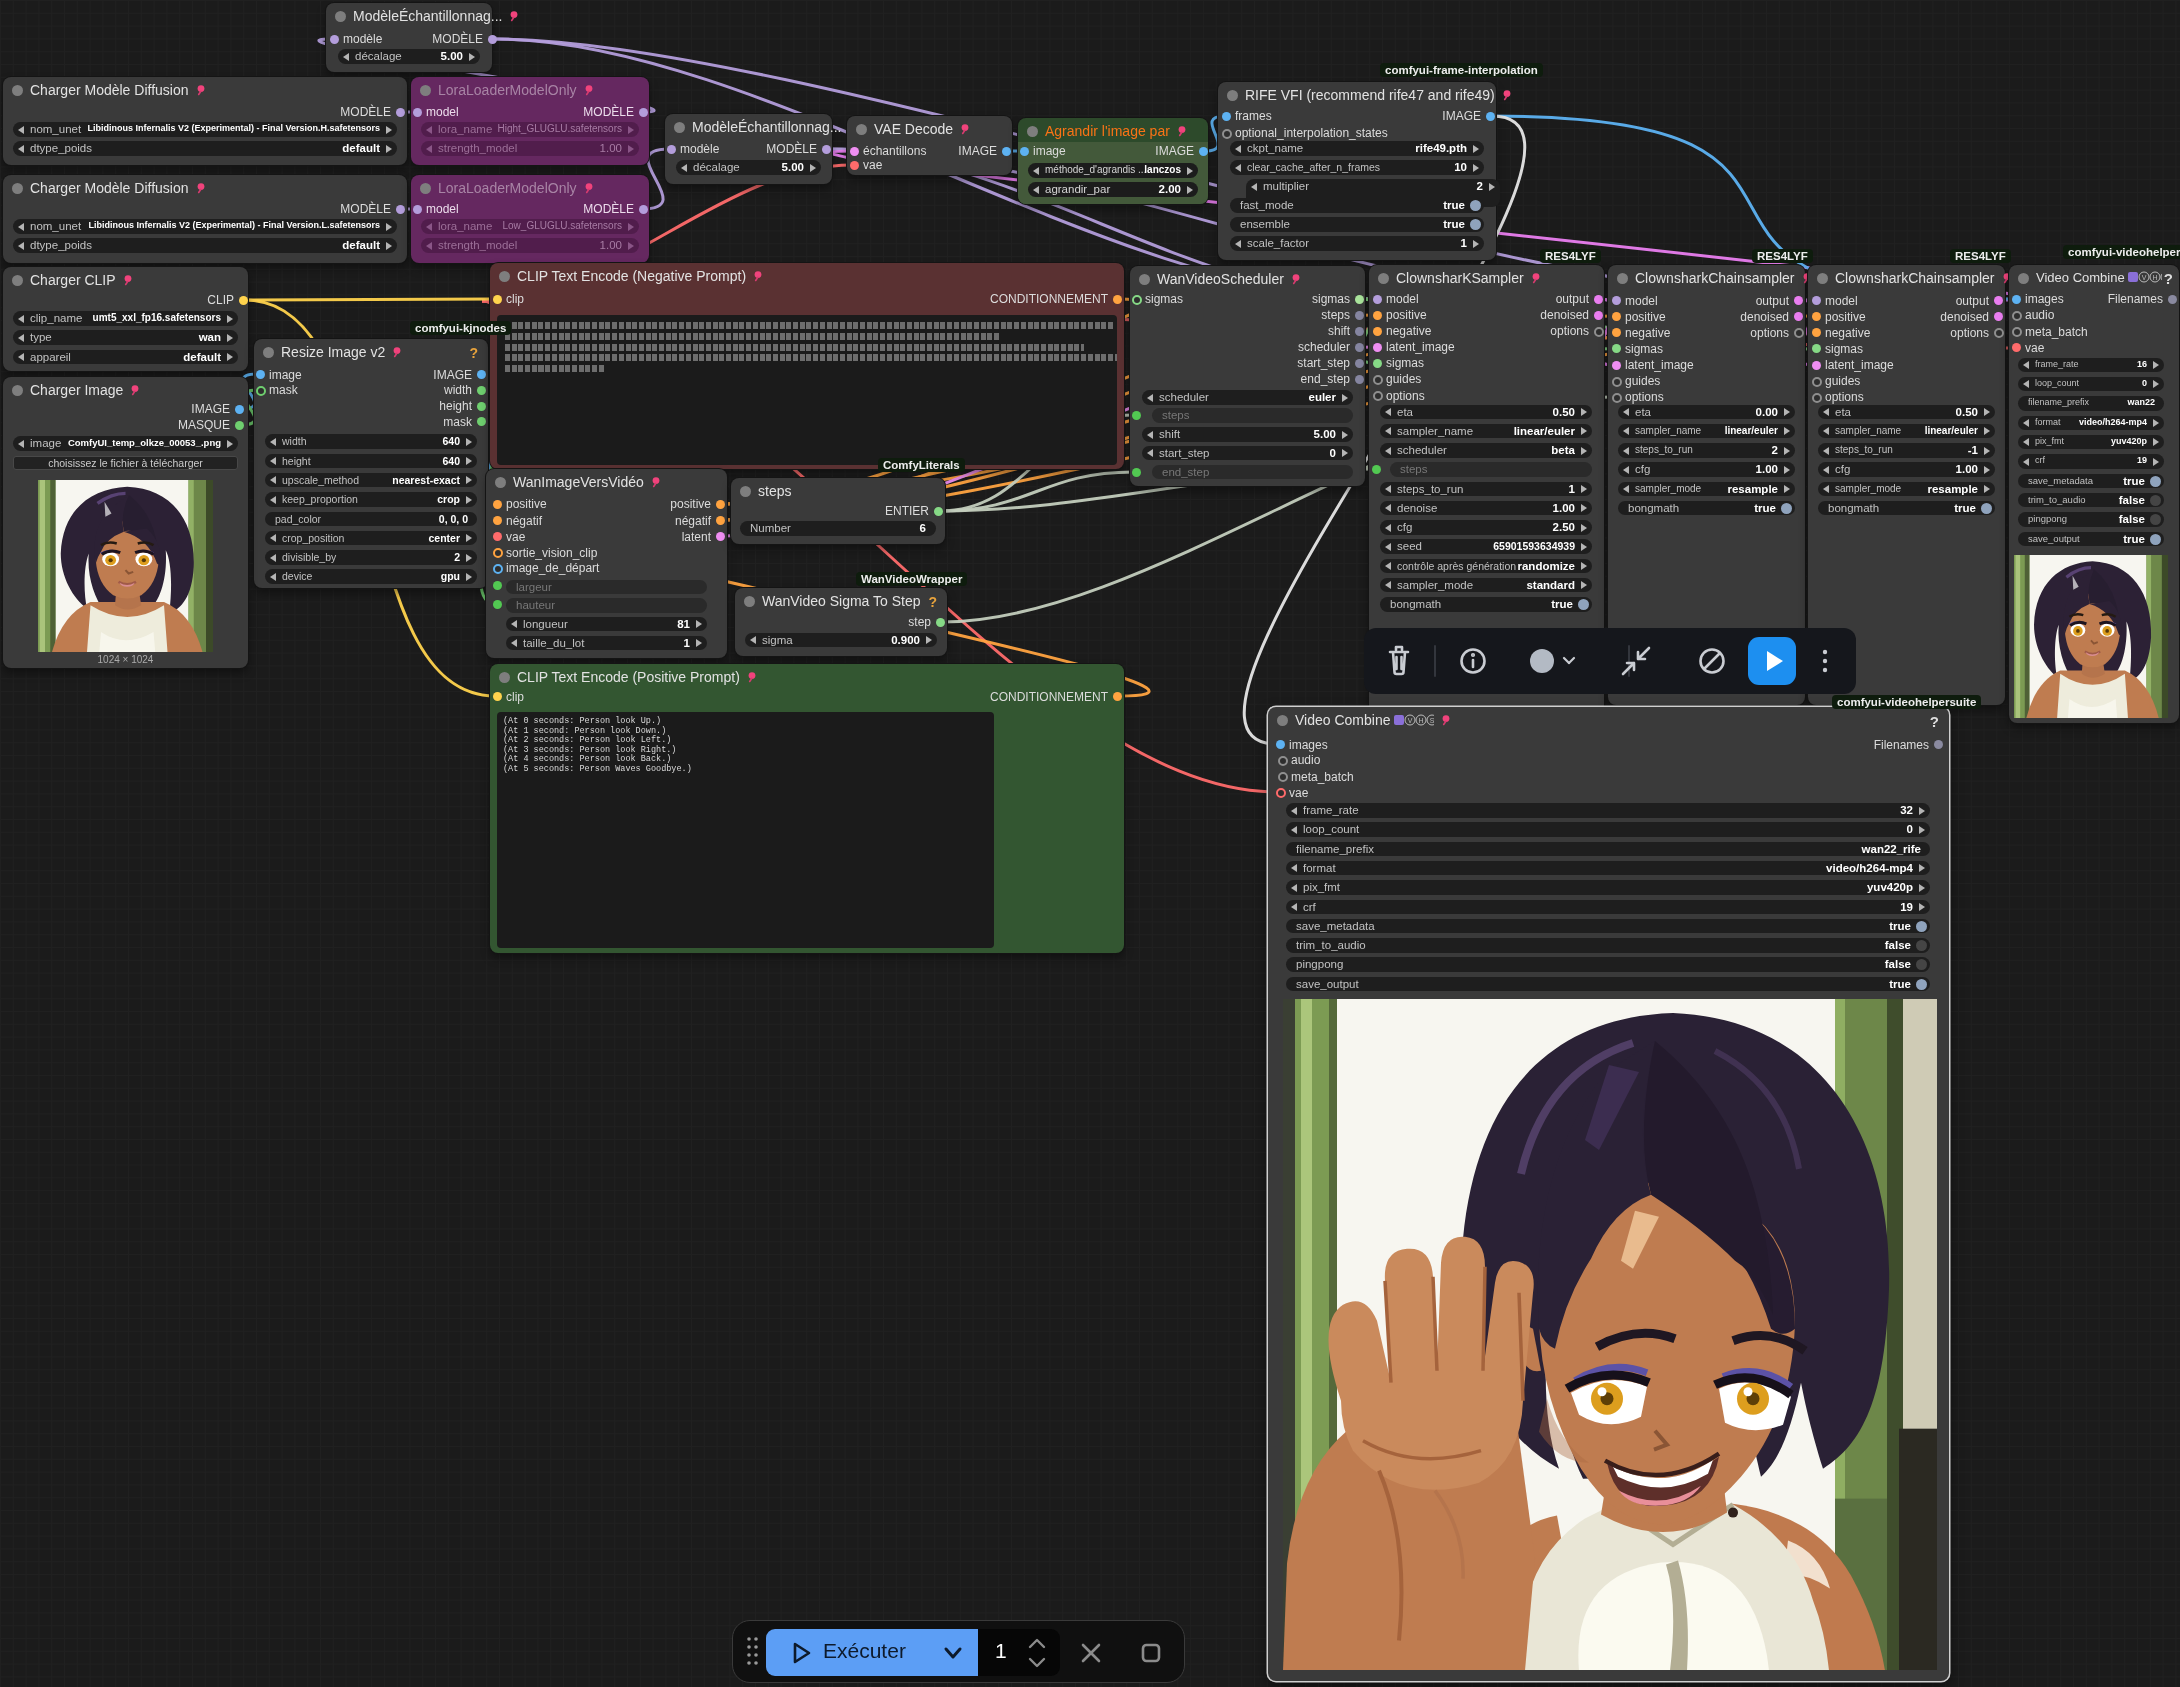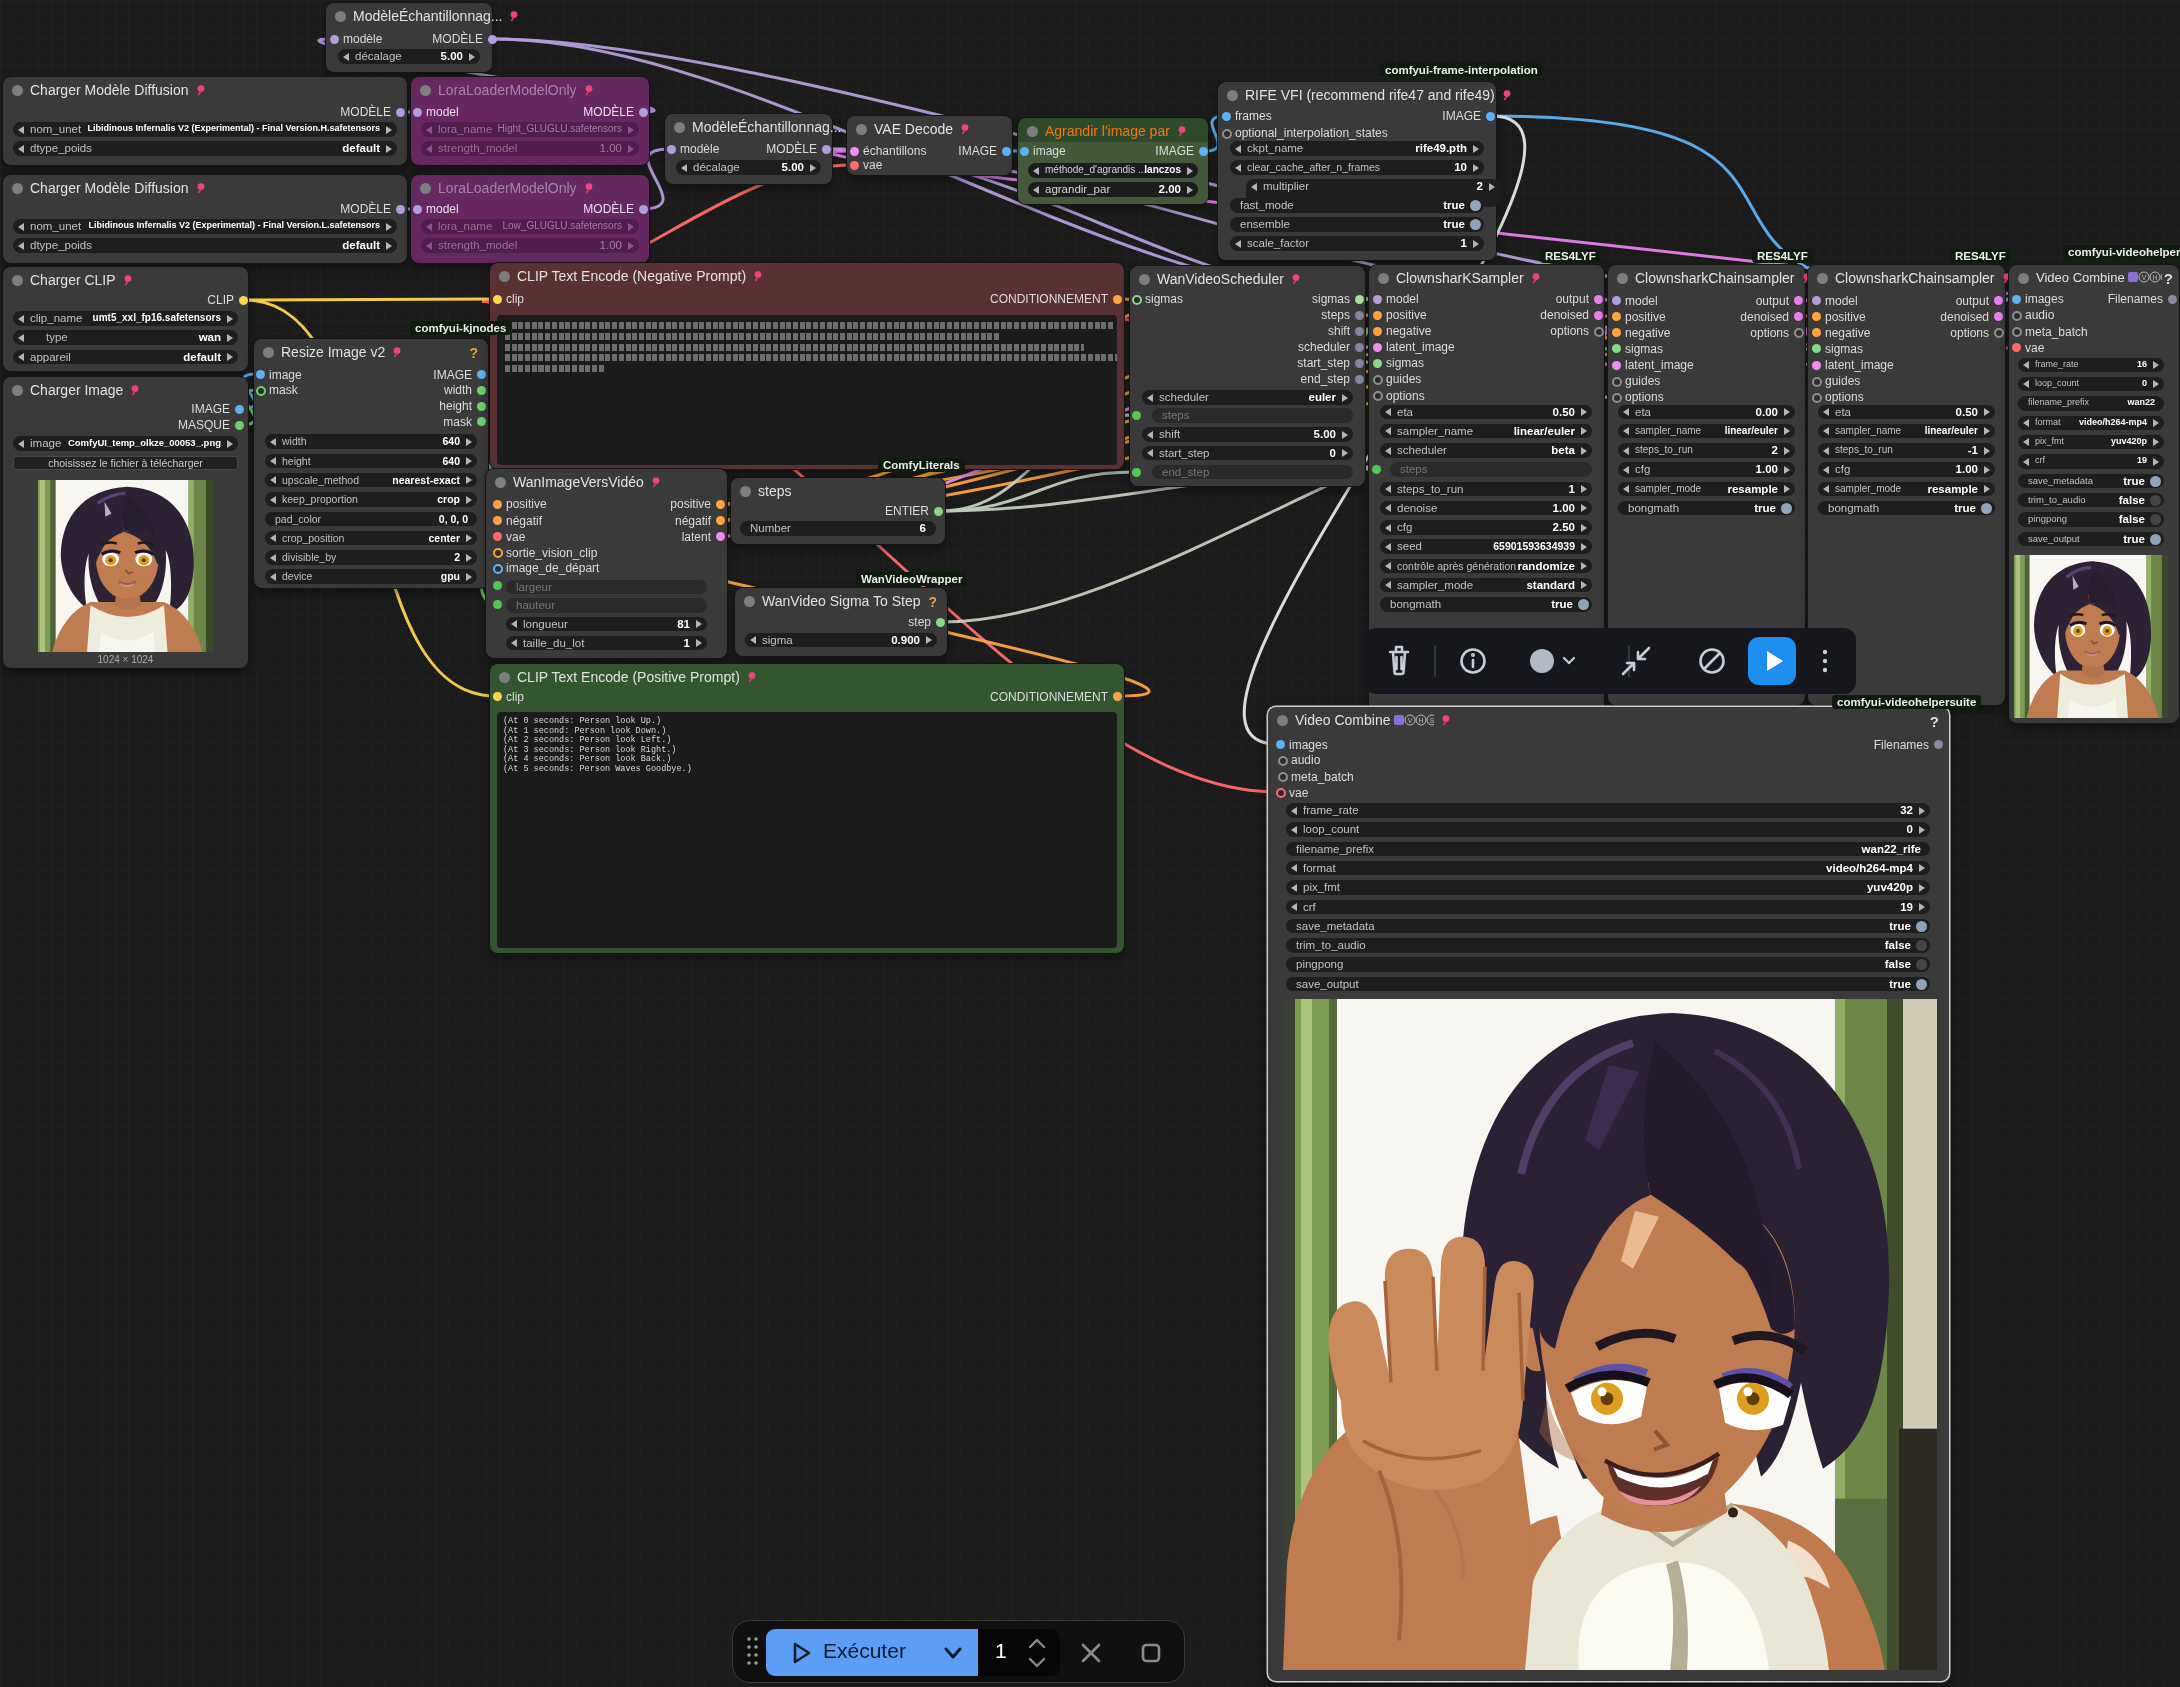--- a/index.html
+++ b/index.html
@@ -301,21 +301,21 @@
       <span class="sr" style="right:14px;top:26px;">CLIP</span>
       <div class="wg" style="left:10px;top:44px;width:225px;height:14.5px">
         <span class="la"></span>
         <span class="ra"></span>
         <span class="wl" style="left:17px;">clip_name</span>
         <span class="wv" style="font-size:10px;">umt5_xxl_fp16.safetensors</span>
       </div>
       <div class="wg" style="left:10px;top:63.4px;width:225px;height:14.5px">
         <span class="la"></span>
         <span class="ra"></span>
-        <span class="wl" style="left:17px;margin-left:16px;">type</span>
+        <span class="wl" style="left:17px;">type</span>
         <span class="wv" style="">wan</span>
       </div>
       <div class="wg" style="left:10px;top:82.8px;width:225px;height:14.5px">
         <span class="la"></span>
         <span class="ra"></span>
         <span class="wl" style="left:17px;">appareil</span>
         <span class="wv" style="">default</span>
       </div>
     </div>
 <div class="n " style="left:254px;top:339px;width:234px;height:249px">
@@ -527,21 +527,21 @@
 <div class="n ng" style="left:490px;top:664px;width:634px;height:289px">
       <span class="tdot"></span>
       <span class="tt" style="font-size:14px;">CLIP Text Encode (Positive Prompt)<svg class="pin" width="13" height="13" viewBox="0 0 13 13">
           <circle cx="8" cy="4.6" r="3.4" fill="#f1437c"></circle>
           <rect x="7.3" y="6.5" width="1.6" height="5.5" rx="0.8" fill="#d63b6f" transform="rotate(35 8 7)"></rect>
         </svg></span>
       <span class="d" style="left:2.5px;top:28.0px;background:#ffd34d"></span>
       <span class="sl" style="left:16px;top:25.5px;">clip</span>
       <span class="d" style="left:622.5px;top:28.0px;background:#ffa340"></span>
       <span class="sr" style="right:16px;top:25.5px;">CONDITIONNEMENT</span>
-      <div class="ta mono" style="left:7px;top:48px;width:620px;height:236px;font-size:8.5px;line-height:9.6px;color:#dadada;padding:5px 0 0 6px">(At 0 seconds: Person look Up.)<br>(At 1 second:  Person look Down.)<br>(At 2 seconds: Person look Left.)<br>(At 3 seconds: Person look Right.)<br>(At 4 seconds: Person look Back.)<br>(At 5 seconds: Person Waves Goodbye.)</div>
+      <div class="ta mono" style="left:7px;top:48px;width:497px;height:236px;font-size:8.5px;line-height:9.6px;color:#dadada;padding:5px 0 0 6px">(At 0 seconds: Person look Up.)<br>(At 1 second:  Person look Down.)<br>(At 2 seconds: Person look Left.)<br>(At 3 seconds: Person look Right.)<br>(At 4 seconds: Person look Back.)<br>(At 5 seconds: Person Waves Goodbye.)</div>
     </div>
 <div class="n " style="left:1130px;top:266px;width:235px;height:220px">
       <span class="tdot"></span>
       <span class="tt" style="font-size:14px;">WanVideoScheduler<svg class="pin" width="13" height="13" viewBox="0 0 13 13">
           <circle cx="8" cy="4.6" r="3.4" fill="#f1437c"></circle>
           <rect x="7.3" y="6.5" width="1.6" height="5.5" rx="0.8" fill="#d63b6f" transform="rotate(35 8 7)"></rect>
         </svg></span>
       <span class="d" style="left:1.5px;top:28.69999999999999px;background:#2e2e2e;border:2px solid #86d986;width:10px;height:10px"></span>
       <span class="sl" style="left:15px;top:26.19999999999999px;">sigmas</span>
       <span class="d" style="left:224.5px;top:28.69999999999999px;background:#a9e39b"></span>

